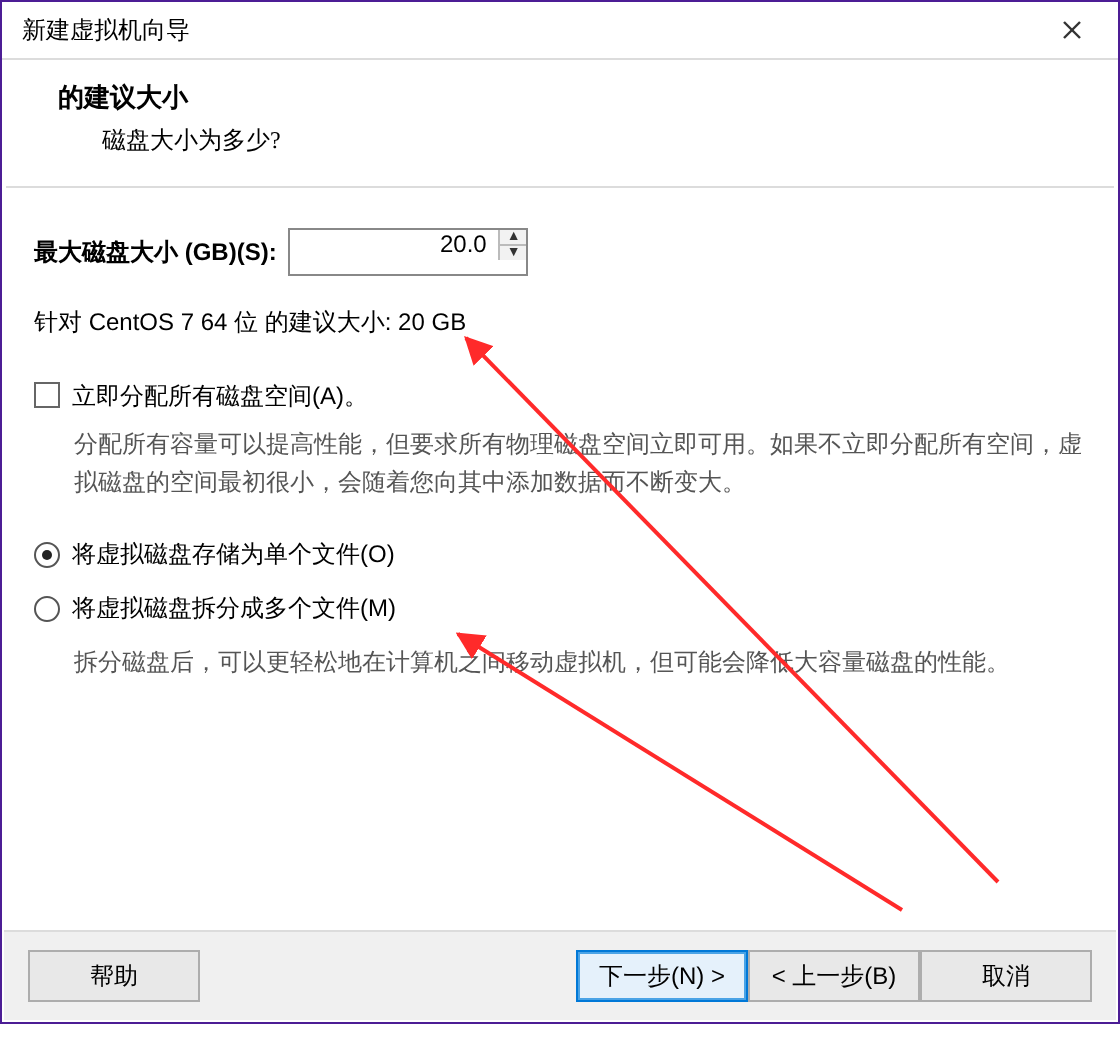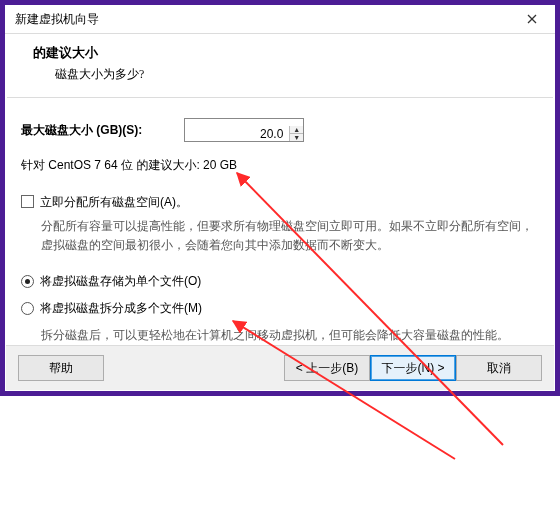--- a/index.html
+++ b/index.html
@@ -8,22 +8,22 @@
     width: 560px;
     height: 524px;
     font-family: "Microsoft YaHei", "Segoe UI", sans-serif;
     font-size: 12px;
     color: #000;
     background: #fff;
     overflow: hidden;
   }
   .window {
     width: 560px;
-    height: 396px;
-    border: 5px solid #4c1d95;
+    height: 512px;
+    border: 1px solid #4c1d95;
     box-sizing: border-box;
     position: relative;
     background: #fff;
   }
   .titlebar {
     display: flex;
     align-items: center;
     height: 28px;
     padding: 0 6px 0 10px;
     border-bottom: 1px solid #dcdcdc;
@@ -69,25 +69,24 @@
 
   .row-size {
     display: flex;
     align-items: center;
     gap: 6px;
     margin-bottom: 14px;
   }
   .row-size .label { white-space: nowrap; font-weight: bold; }
   .spinbox {
     display: flex;
-    align-items: flex-end;
+    align-items: flex-start;
     border: 1px solid #888;
     height: 22px;
     width: 118px;
-    margin-left: 36px;
   }
   .spinbox input {
     border: none;
     outline: none;
     text-align: right;
     padding: 0 6px;
     width: 92px;
     font-family: inherit;
     font-size: 12px;
   }
@@ -245,22 +244,22 @@
         </span>
       <span>将虚拟磁盘拆分成多个文件(M)</span>
     </div>
     <div class="explain">拆分磁盘后，可以更轻松地在计算机之间移动虚拟机，但可能会降低大容量磁盘的性能。</div>
 
   </div>
 
   <div class="button-bar">
     <div class="btn">帮助</div>
     <div class="spacer"></div>
+    <div class="btn default">下一步(N) &gt;</div>
     <div class="btn">&lt; 上一步(B)</div>
-    <div class="btn default">下一步(N) &gt;</div>
     <div class="btn">取消</div>
   </div>
 
   <svg class="annots" width="560" height="524">
     <defs>
       <marker id="ah" viewBox="0 0 10 10" refX="9" refY="5" markerWidth="7" markerHeight="7" orient="auto-start-reverse">
         <path d="M 0 0 L 10 5 L 0 10 z" fill="#ff2a2a"></path>
       </marker>
     </defs>
     <line x1="498" y1="440" x2="232" y2="168" stroke="#ff2a2a" stroke-width="2" marker-end="url(#ah)"></line>

